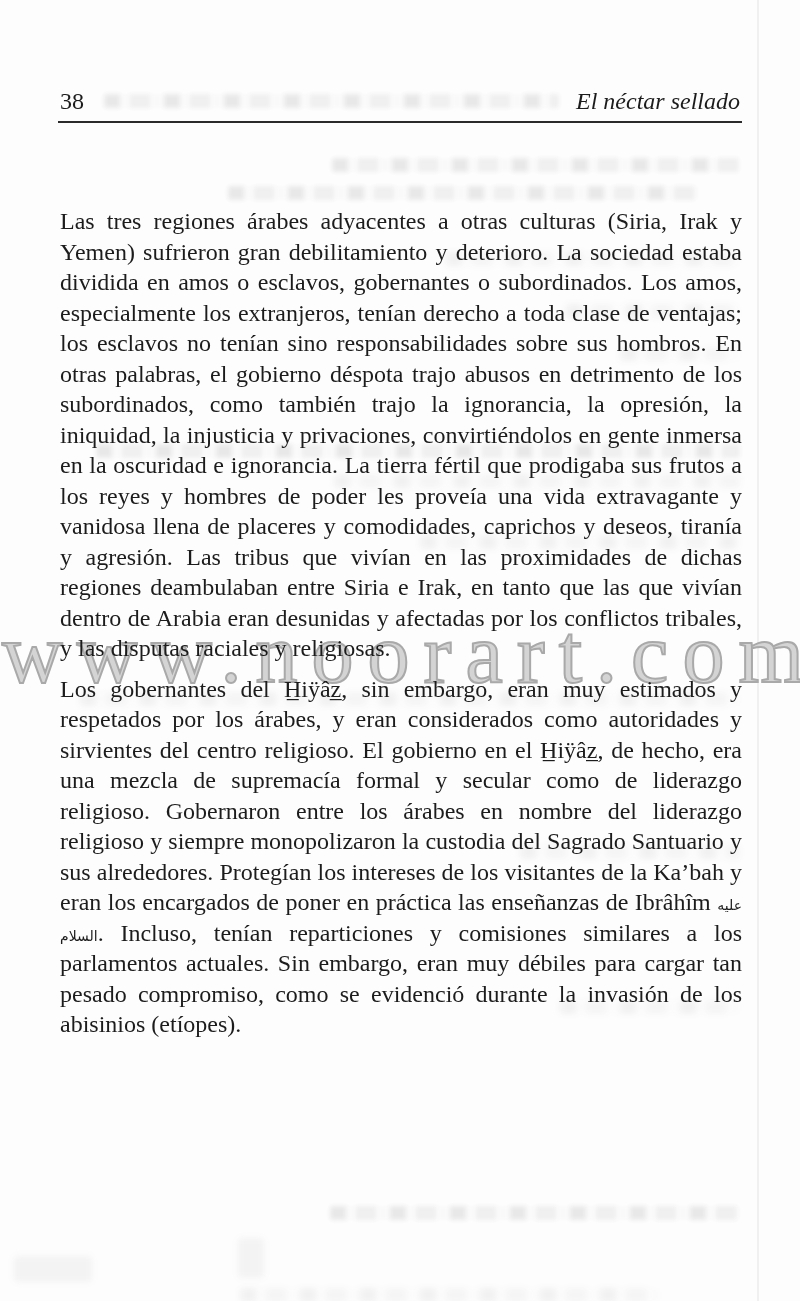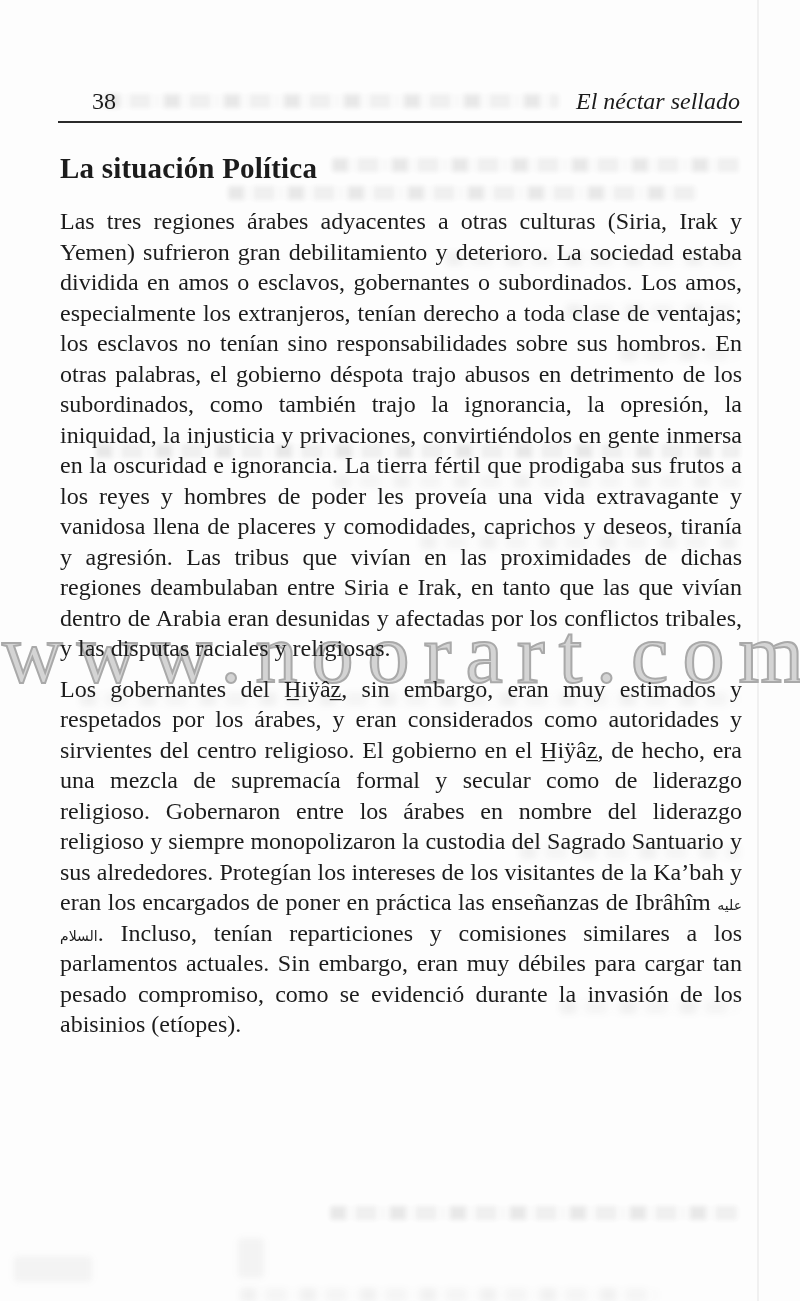--- a/index.html
+++ b/index.html
@@ -6,21 +6,21 @@
   .page {
     position:relative; width:800px; height:1301px; margin:0 auto;
     background:#fdfdfd; overflow:hidden;
     font-family:"Liberation Serif","DejaVu Serif",serif;
     color:#1c1c1c;
   }
   
   .runhead {
     position:absolute; top:88px; left:60px; right:60px;
     display:flex; justify-content:space-between; align-items:baseline;
-    font-size:24px; z-index:2;margin-left:32px;
+    font-size:24px; z-index:2;
   }
   .runtitle { font-style:italic; }
   .rule {
     position:absolute; top:121px; left:58px; right:58px; height:2px;
     background:#2b2b2b; z-index:2;
   }
   
   .heading {
     position:absolute; top:152px; left:60px; margin:0;
     font-size:29px; font-weight:bold; letter-spacing:0.2px; z-index:2;
@@ -83,20 +83,19 @@
   <div class="edge"></div>
 
   <div class="watermark">www.noorart.com</div>
 
   <div class="runhead">
     <span>38</span>
     <span class="runtitle">El néctar sellado</span>
   </div>
   <div class="rule"></div>
 
-  <h1 class="heading">La situación Política</h1>
 
   <div class="bodytext">
     <p>Las tres regiones árabes adyacentes a otras culturas (Siria, Irak y Yemen) sufrieron gran debilitamiento y deterioro. La sociedad estaba dividida en amos o esclavos, gobernantes o subordinados. Los amos, especialmente los extranjeros, tenían derecho a toda clase de ventajas; los esclavos no tenían sino responsabilidades sobre sus hombros. En otras palabras, el gobierno déspota trajo abusos en detrimento de los subordinados, como también trajo la ignorancia, la opresión, la iniquidad, la injusticia y privaciones, convirtiéndolos en gente inmersa en la oscuridad e ignorancia. La tierra fértil que prodigaba sus frutos a los reyes y hombres de poder les proveía una vida extravagante y vanidosa llena de placeres y comodidades, caprichos y deseos, tiranía y agresión. Las tribus que vivían en las proximidades de dichas regiones deambulaban entre Siria e Irak, en tanto que las que vivían dentro de Arabia eran desunidas y afectadas por los conflictos tribales, y las disputas raciales y religiosas.</p>
     <p><span>Los gobernantes del </span><span>H̲iÿâz̲</span><span>, sin embargo, eran muy estimados y respetados por los árabes, y eran considerados como autoridades y sirvientes del centro religioso. El gobierno en el </span><span>H̲iÿâz̲</span><span>, de hecho, era una mezcla de supremacía formal y secular como de liderazgo religioso. Gobernaron entre los árabes en nombre del liderazgo religioso y siempre monopolizaron la custodia del Sagrado Santuario y sus alrededores. Protegían los intereses de los visitantes de la </span><span class="it">Ka’bah</span><span> y eran los encargados de poner en práctica las enseñanzas de Ibrâhîm </span><span class="ar">عليه السلام</span><span>. Incluso, tenían reparticiones y comisiones similares a los parlamentos actuales. Sin embargo, eran muy débiles para cargar tan pesado compromiso, como se evidenció durante la invasión de los abisinios (etíopes).</span></p>
   </div>
 
 </div>
 
 </body></html>

